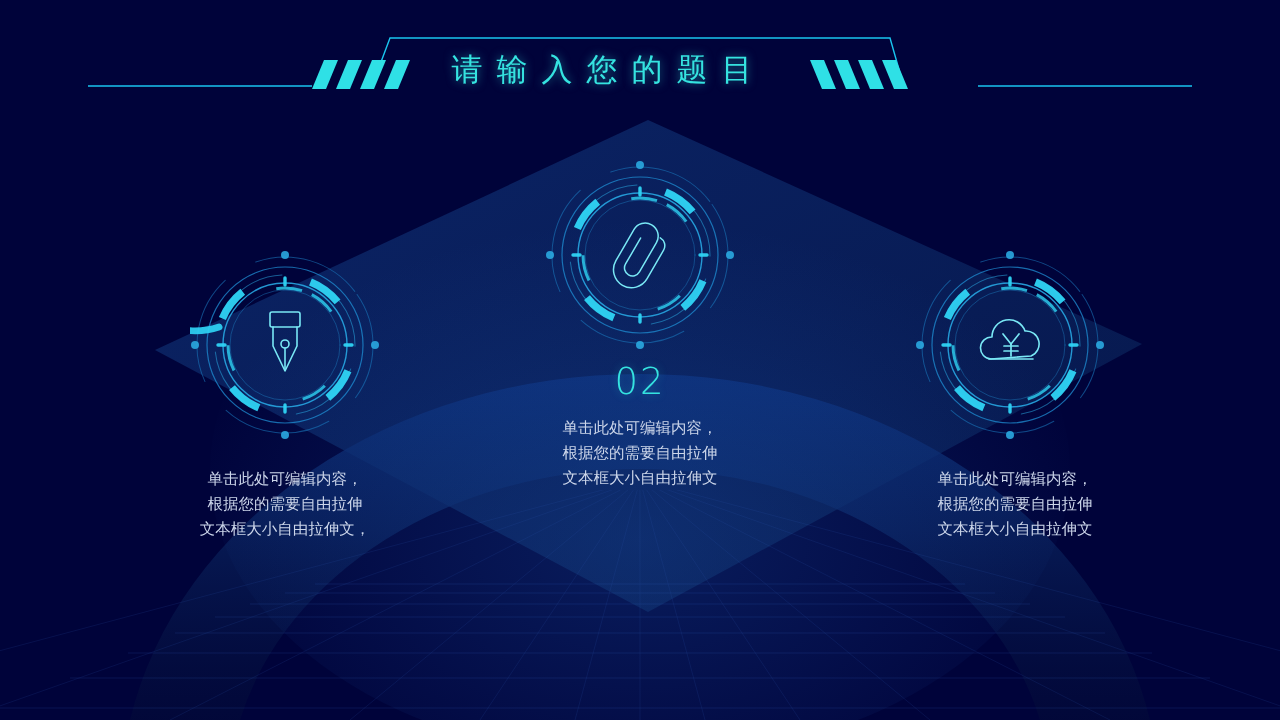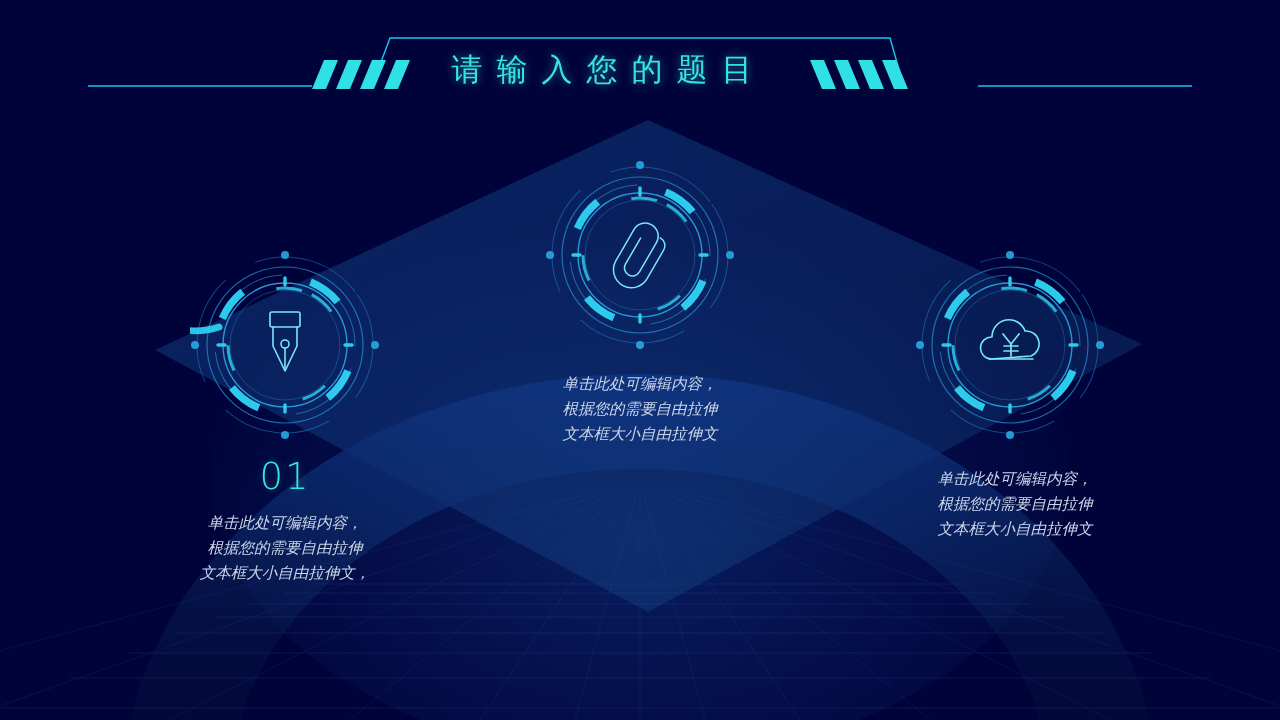--- a/index.html
+++ b/index.html
@@ -53,21 +53,20 @@
     line-height:44px;
     text-shadow:0 0 8px rgba(53,227,224,.35);
   }
   .item-body {
     margin-top:12px;
     font-family:"DejaVu Sans", sans-serif;
     font-size:15.5px;
     line-height:25px;
     color:#ccd6ea;
     white-space:pre-line;
-    font-style:italic;
   }
 </style>
 </head>
 <body>
 
 <svg id="bg-svg" viewBox="0 0 1280 720" xmlns="http://www.w3.org/2000/svg">
   <defs>
     <linearGradient id="domeGrad" x1="0" y1="0" x2="0" y2="1">
       <stop offset="0%" stop-color="#0c2f7a" stop-opacity=".85"></stop>
       <stop offset="45%" stop-color="#0a2460" stop-opacity=".70"></stop>
@@ -265,27 +264,27 @@
         <line x1="104" y1="84" x2="96" y2="94"></line>
         <line x1="96" y1="94" x2="96" y2="106"></line>
         <line x1="89" y1="96" x2="103" y2="96"></line>
         <line x1="89" y1="101" x2="103" y2="101"></line>
       </g>
     </g>
   </svg>
 </div>
 
 <div class="item" id="item-1">
-  <div class="item-num">01</div>
   <div class="item-body">单击此处可编辑内容，
 根据您的需要自由拉伸
 文本框大小自由拉伸文，</div>
 </div>
 
 <div class="item" id="item-2">
+  <div class="item-num">02</div>
   <div class="item-body">单击此处可编辑内容，
 根据您的需要自由拉伸
 文本框大小自由拉伸文</div>
 </div>
 
 <div class="item" id="item-3">
   <div class="item-body">单击此处可编辑内容，
 根据您的需要自由拉伸
 文本框大小自由拉伸文</div>
 </div>

